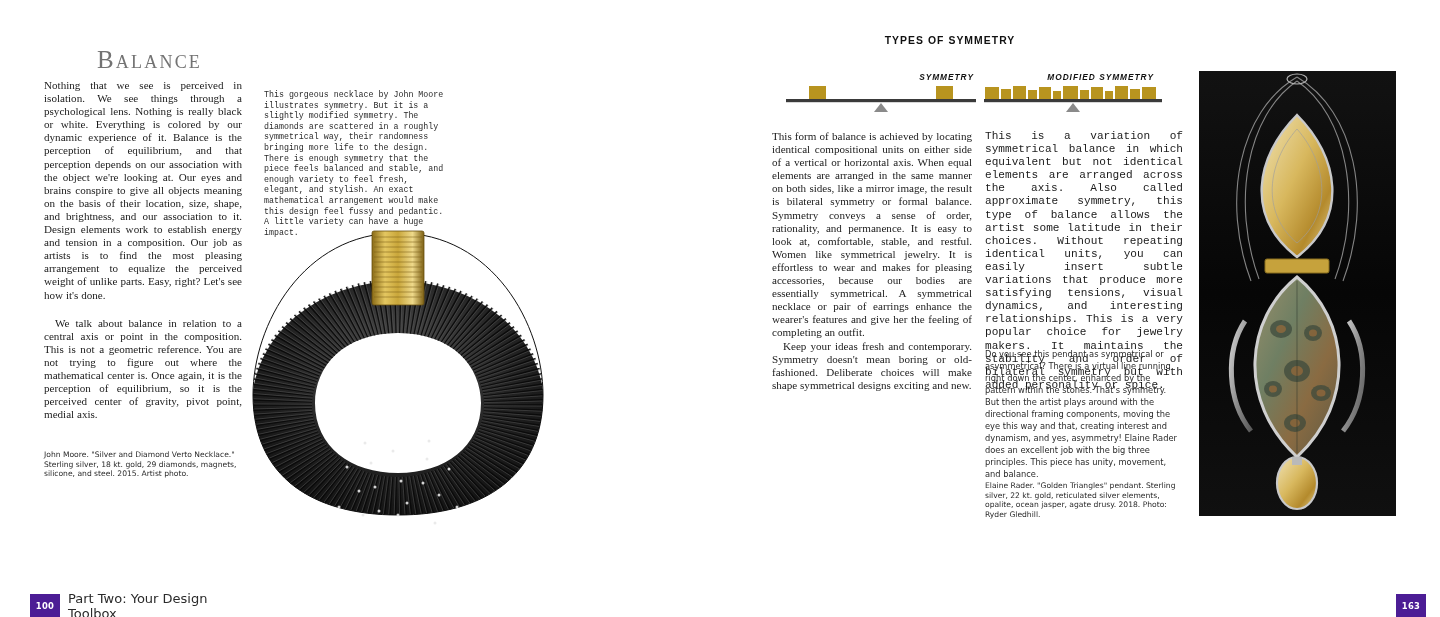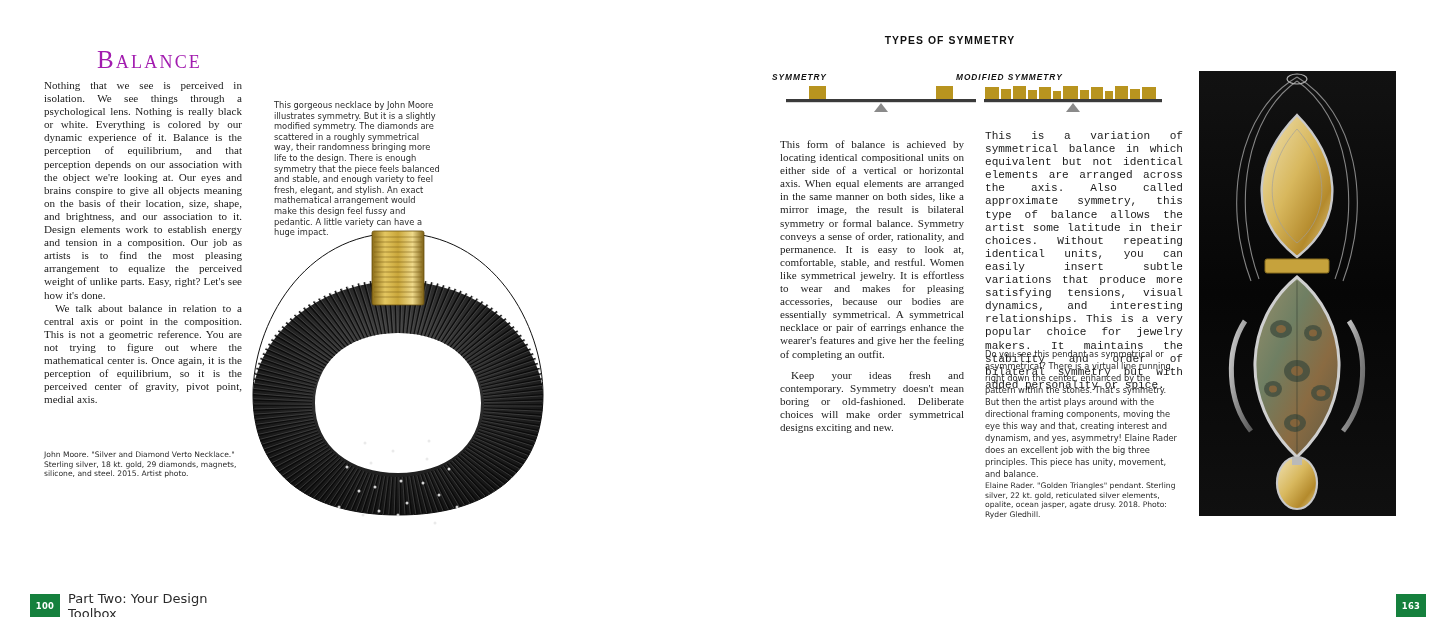--- a/index.html
+++ b/index.html
@@ -20,51 +20,51 @@
   }
 
   
   .chapter-title {
     position: absolute;
     left: 97px;
     top: 46px;
     font-family: "Liberation Serif", serif;
     font-size: 25px;
     letter-spacing: 2.2px;
-    color: #a21caf;
+    color: #737373;
     font-variant: small-caps;
     text-transform: capitalize;
   }
 
   .col-main {
     position: absolute;
     left: 44px;
     top: 79px;
     width: 198px;
     font-size: 11.1px;
     line-height: 13.1px;
     color: #1a1a1a;
     text-align: justify;
     font-family: "Liberation Serif", serif;
   }
   .col-main p { margin: 0; }
-  .col-main p + p { text-indent: 11px; }
+  .col-main p + p { text-indent: 11px; margin-top: 15px; }
 
   .col-caption {
     position: absolute;
     left: 258px;
     top: 84px;
     width: 198px;
     font-size: 8.3px;
     line-height: 10.6px;
     color: #2a2a2a;
     font-family: "DejaVu Sans", sans-serif;
     text-align: left;
   }
-  .col-caption p { margin: 16px; }
+  .col-caption p { margin: 6px; font-family: Liberation Mono, monospace; }
 
   .credit-left {
     position: absolute;
     left: 44px;
     top: 450px;
     width: 200px;
     font-size: 7.6px;
     line-height: 9.6px;
     color: #2a2a2a;
     font-family: "DejaVu Sans", sans-serif;
@@ -95,41 +95,41 @@
   }
 
   .sub-heading {
     position: absolute;
     font-family: "Liberation Sans", sans-serif;
     font-size: 8.3px;
     font-weight: bold;
     font-style: italic;
     letter-spacing: 1.0px;
     color: #111;
-    text-align: left;
+    text-align: right;
   }
   #sym-heading { left: 772px; top: 72px; width: 202px; }
   #mod-heading { left: 956px; top: 72px; width: 198px; }
 
   .diagram { position: absolute; }
   #sym-diagram { left: 786px; top: 86px; width: 190px; height: 26px; }
   #mod-diagram { left: 984px; top: 86px; width: 178px; height: 26px; }
 
   .col-right-1 {
     position: absolute;
     left: 772px;
     top: 130px;
     width: 200px;
     font-size: 11.1px;
     line-height: 13.1px;
     color: #1a1a1a;
     text-align: justify;
     font-family: "Liberation Serif", serif;
   }
-  .col-right-1 p { margin: 8px; }
+  .col-right-1 p { margin: 0; }
   .col-right-1 p + p { text-indent: 11px; }
 
   .col-right-2 {
     position: absolute;
     left: 985px;
     top: 130px;
     width: 198px;
     font-size: 11.1px;
     line-height: 13.1px;
     color: #1a1a1a;
@@ -177,21 +177,21 @@
   .folio {
     position: absolute;
     bottom: 0;
     height: 23px;
   }
   .folio-num {
     position: absolute;
     top: 0;
     width: 30px;
     height: 23px;
-    background: #15803d;
+    background: #4c1d95;
     color: #fff;
     font-family: "DejaVu Sans", sans-serif;
     font-size: 8.4px;
     font-weight: bold;
     display: flex;
     align-items: center;
     justify-content: center;
     letter-spacing: .3px;
   }
   #folio-left { left: 30px; width: 220px; }
@@ -650,21 +650,21 @@
       <rect x="131" y="0" width="13" height="13" fill="#b8941f"></rect>
       <rect x="146" y="3" width="10" height="10" fill="#b8941f"></rect>
       <rect x="158" y="1" width="14" height="12" fill="#b8941f"></rect>
       <rect x="0" y="13" width="178" height="3.2" fill="#3a3a3a"></rect>
       <polygon points="89,17 82,26 96,26" fill="#8a8a8a"></polygon>
     </svg>
   </div>
 
   <div class="col-right-1">
     <p>This form of balance is achieved by locating identical compositional units on either side of a vertical or horizontal axis. When equal elements are arranged in the same manner on both sides, like a mirror image, the result is bilateral symmetry or formal balance. Symmetry conveys a sense of order, rationality, and permanence. It is easy to look at, comfortable, stable, and restful. Women like symmetrical jewelry. It is effortless to wear and makes for pleasing accessories, because our bodies are essentially symmetrical. A symmetrical necklace or pair of earrings enhance the wearer's features and give her the feeling of completing an outfit.</p>
-    <p>Keep your ideas fresh and contemporary. Symmetry doesn't mean boring or old-fashioned. Deliberate choices will make order symmetrical designs exciting and new.</p>
+    <p>Keep your ideas fresh and contemporary. Symmetry doesn't mean boring or old-fashioned. Deliberate choices will make shape symmetrical designs exciting and new.</p>
   </div>
 
   <div class="col-right-2">
     <p>This is a variation of symmetrical balance in which equivalent but not identical elements are arranged across the axis. Also called approximate symmetry, this type of balance allows the artist some latitude in their choices. Without repeating identical units, you can easily insert subtle variations that produce more satisfying tensions, visual dynamics, and interesting relationships. This is a very popular choice for jewelry makers. It maintains the stability and order of bilateral symmetry but with added personality or spice.</p>
   </div>
 
   <div class="col-right-2-note">
     <p>Do you see this pendant as symmetrical or asymmetrical? There is a virtual line running right down the center, enhanced by the pattern within the stones. That's symmetry. But then the artist plays around with the directional framing components, moving the eye this way and that, creating interest and dynamism, and yes, asymmetry! Elaine Rader does an excellent job with the big three principles. This piece has unity, movement, and balance.</p>
   </div>
 

